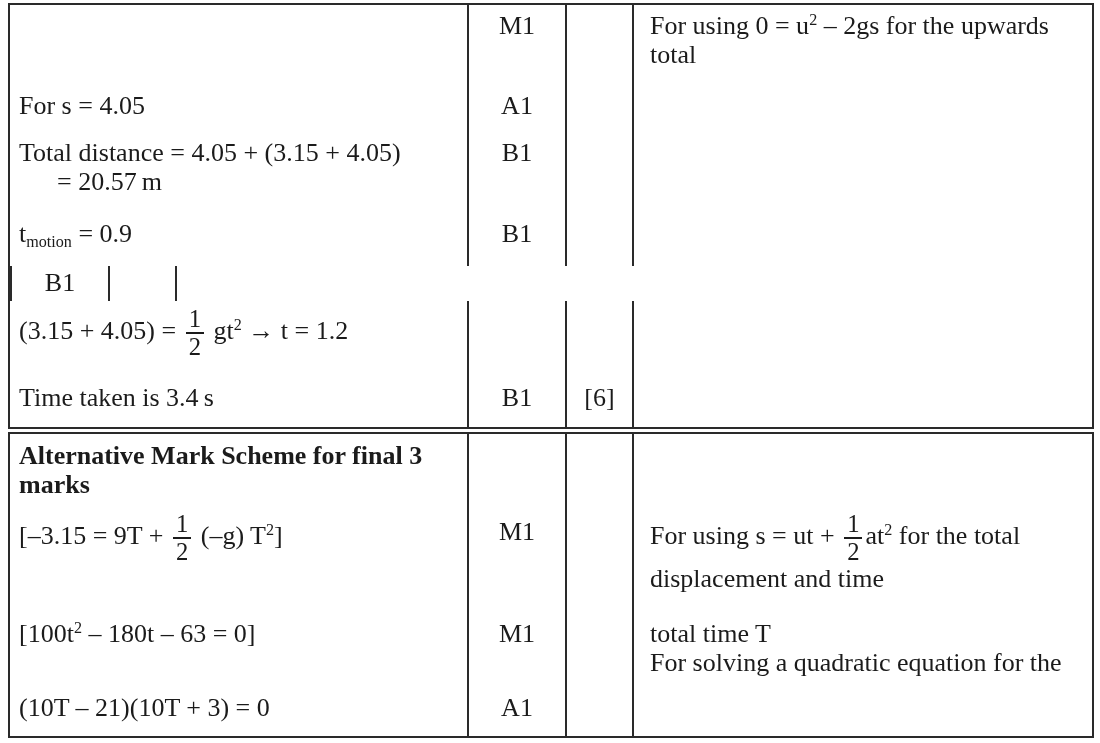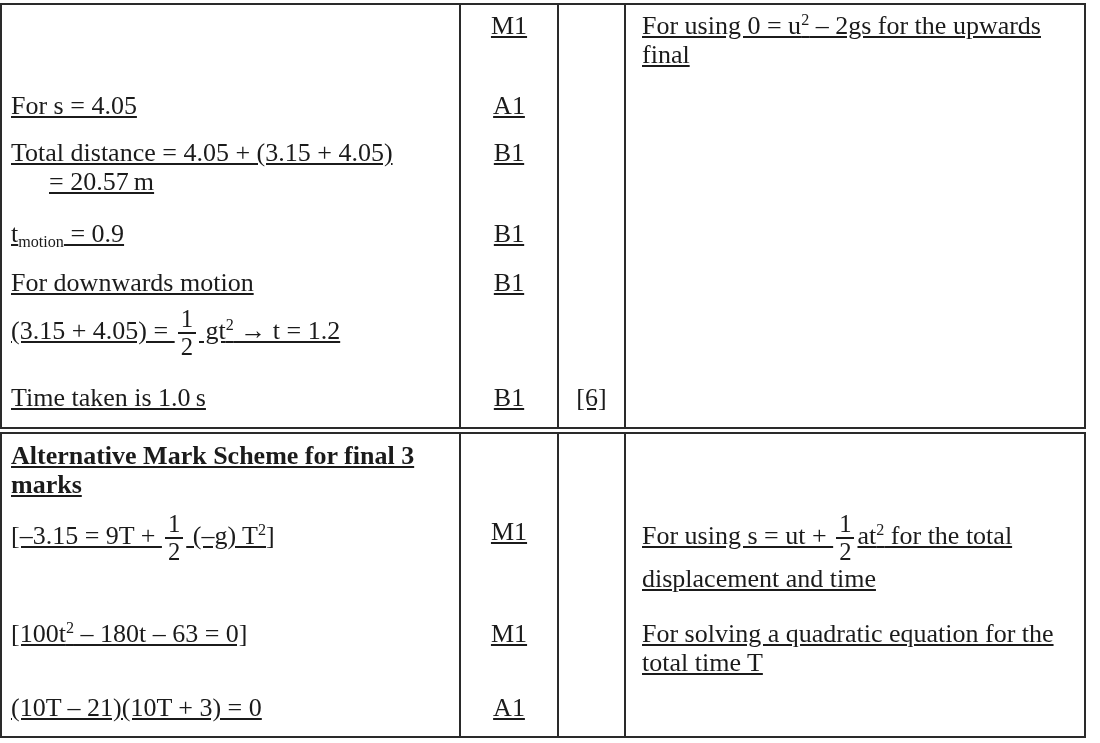--- a/index.html
+++ b/index.html
@@ -7,26 +7,25 @@
     position:relative;
     width:1100px;height:743px;
     background:#ffffff;
     font-family:"Liberation Serif","DejaVu Serif",serif;
     color:#1b1b1b;
     font-size:26px;
     overflow:hidden;
   }
   .tbl{
     position:absolute;
-    left:0;
+    left:8px;
     width:1086px;
     border:2px solid #2a2a2a;
     box-sizing:border-box;
     background:#ffffff;
-    text-decoration:underline;
   }
   .sec1{top:3px;height:426px;}
   .sec2{top:432px;height:306px;}
   .row{display:flex;width:100%;}
   .cell{box-sizing:border-box;flex:0 0 auto;}
   .c1{width:457px;padding-left:9px;}
   .c2{width:100px;border-left:2px solid #2a2a2a;border-right:2px solid #2a2a2a;text-align:center;}
   .c3{width:67px;border-right:2px solid #2a2a2a;text-align:center;}
   .c4{flex:1 1 auto;padding-left:16px;padding-right:6px;}
   .rich div{line-height:29px;}
@@ -61,21 +60,21 @@
 <div class="page">
 
   <div class="tbl sec1">
     <div class="row s1r1">
       <div class="cell c1"></div>
       <div class="cell c2"><span>M1</span></div>
       <div class="cell c3"></div>
       <div class="cell c4">
           <div class="rich">
             <div>For using 0 = u<sup>2</sup> – 2gs for the upwards</div>
-            <div>final</div>
+            <div>total</div>
           </div>
         </div>
     </div>
     <div class="row s1r2">
       <div class="cell c1">
           <div class="rich">
             <div>For s = 4.05</div>
           </div>
         </div>
       <div class="cell c2"><span>A1</span></div>
@@ -97,46 +96,41 @@
       <div class="cell c1">
           <div class="rich">
             <div>t<sub>motion</sub> = 0.9</div>
           </div>
         </div>
       <div class="cell c2"><span>B1</span></div>
       <div class="cell c3"></div>
       <div class="cell c4"></div>
     </div>
     <div class="row s1r5">
-      <div class="cell c1">
-          <div class="rich">
-            <div>For downwards motion</div>
-          </div>
-        </div>
       <div class="cell c2"><span>B1</span></div>
       <div class="cell c3"></div>
       <div class="cell c4"></div>
     </div>
     <div class="row s1r6">
       <div class="cell c1">
           <div class="rich">
             <div>(3.15 + 4.05) = <span class="frac">
                 <span class="num">1</span>
                 <span class="den">2</span>
               </span> gt<sup>2</sup> → t = 1.2</div>
           </div>
         </div>
       <div class="cell c2"></div>
       <div class="cell c3"></div>
       <div class="cell c4"></div>
     </div>
     <div class="row s1r7">
       <div class="cell c1">
           <div class="rich">
-            <div>Time taken is 1.0 s</div>
+            <div>Time taken is 3.4 s</div>
           </div>
         </div>
       <div class="cell c2"><span>B1</span></div>
       <div class="cell c3"><span>[6]</span></div>
       <div class="cell c4"></div>
     </div>
   </div>
 
   <div class="tbl sec2">
     <div class="row s2rh">
@@ -174,22 +168,22 @@
     <div class="row s2rb">
       <div class="cell c1">
           <div class="rich">
             <div>[100t<sup>2</sup> – 180t – 63 = 0]</div>
           </div>
         </div>
       <div class="cell c2"><span>M1</span></div>
       <div class="cell c3"></div>
       <div class="cell c4">
           <div class="rich">
+            <div>total time T</div>
             <div>For solving a quadratic equation for the</div>
-            <div>total time T</div>
           </div>
         </div>
     </div>
     <div class="row s2rc">
       <div class="cell c1">
           <div class="rich">
             <div>(10T – 21)(10T + 3) = 0</div>
           </div>
         </div>
       <div class="cell c2"><span>A1</span></div>

